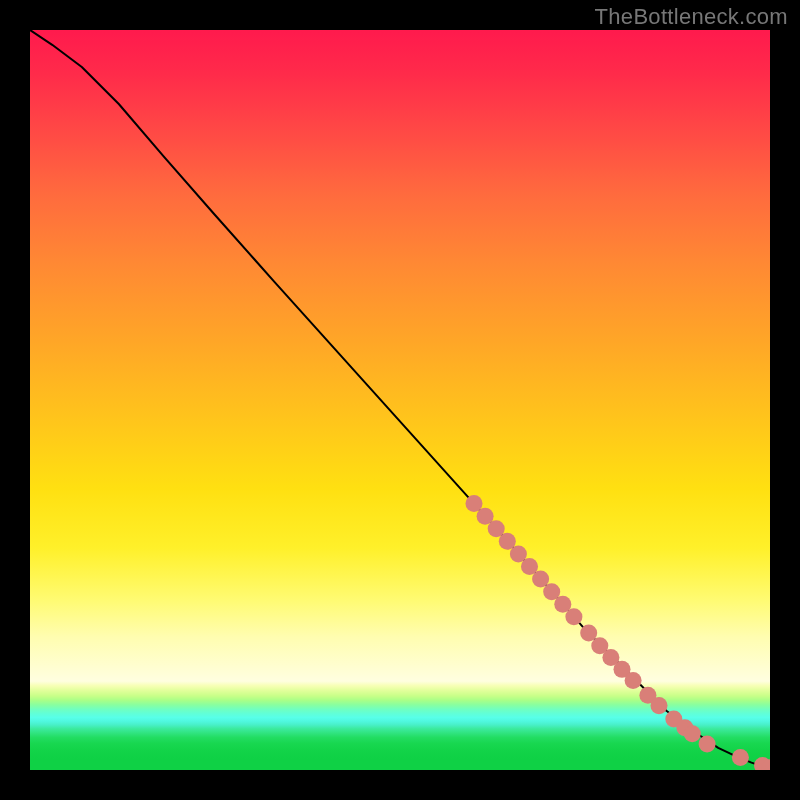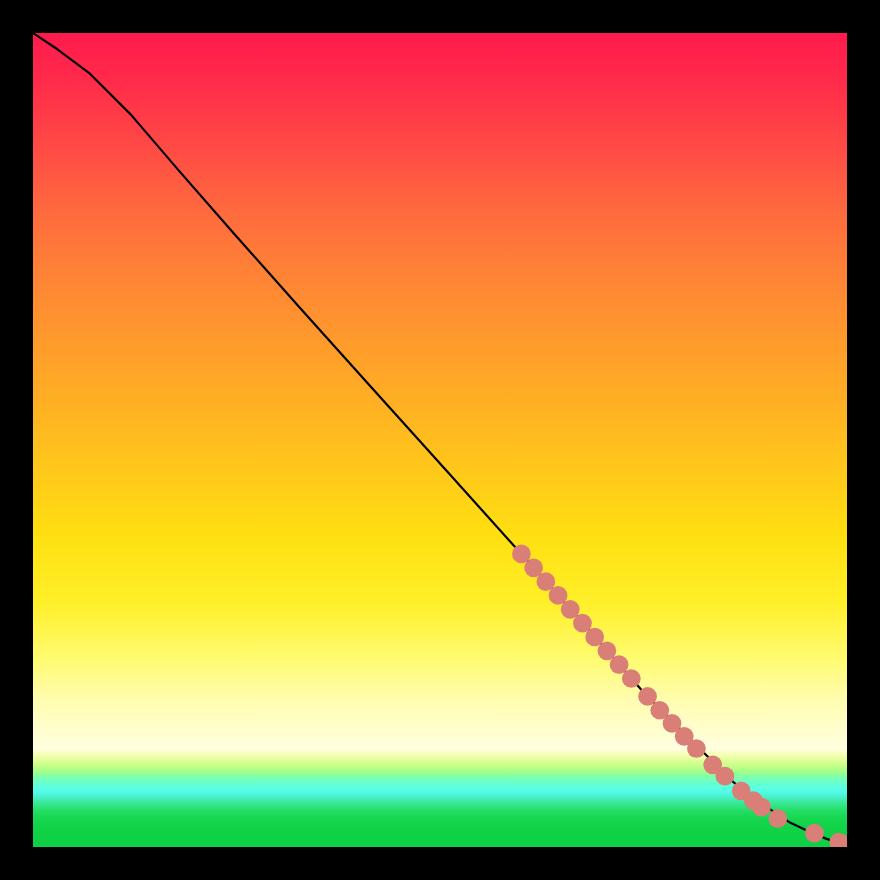--- a/index.html
+++ b/index.html
@@ -89,20 +89,21 @@
   }
   .dot {
     fill: #d97f78; 
     stroke: none;
   }
 </style>
 </head>
 <body>
 
 <div class="frame">
+  <div class="watermark">TheBottleneck.com</div>
 
   <div class="plot">
     <div class="gradient"></div>
     <svg class="svg-layer" viewBox="0 0 100 100" preserveAspectRatio="none">
       <path id="curve-path" class="curve" vector-effect="non-scaling-stroke" d="M0.000 0.000 L3.000 2.000 L7.000 5.000 L12.000 10.000 L18.000 17.000 L25.000 25.000 L33.000 34.000 L42.000 44.000 L51.000 54.000 L60.000 64.000 L68.000 73.000 L75.000 81.000 L81.000 87.000 L86.000 92.000 L90.000 95.000 L93.000 97.000 L95.500 98.200 L97.500 99.000 L99.000 99.500 L100.000 99.700"></path>
       <g id="dots">
           <ellipse cx="60.000" cy="64.000" rx="1.15" ry="1.15" class="dot"></ellipse>
           <ellipse cx="61.500" cy="65.700" rx="1.15" ry="1.15" class="dot"></ellipse>
           <ellipse cx="63.000" cy="67.400" rx="1.15" ry="1.15" class="dot"></ellipse>
           <ellipse cx="64.500" cy="69.100" rx="1.15" ry="1.15" class="dot"></ellipse>

